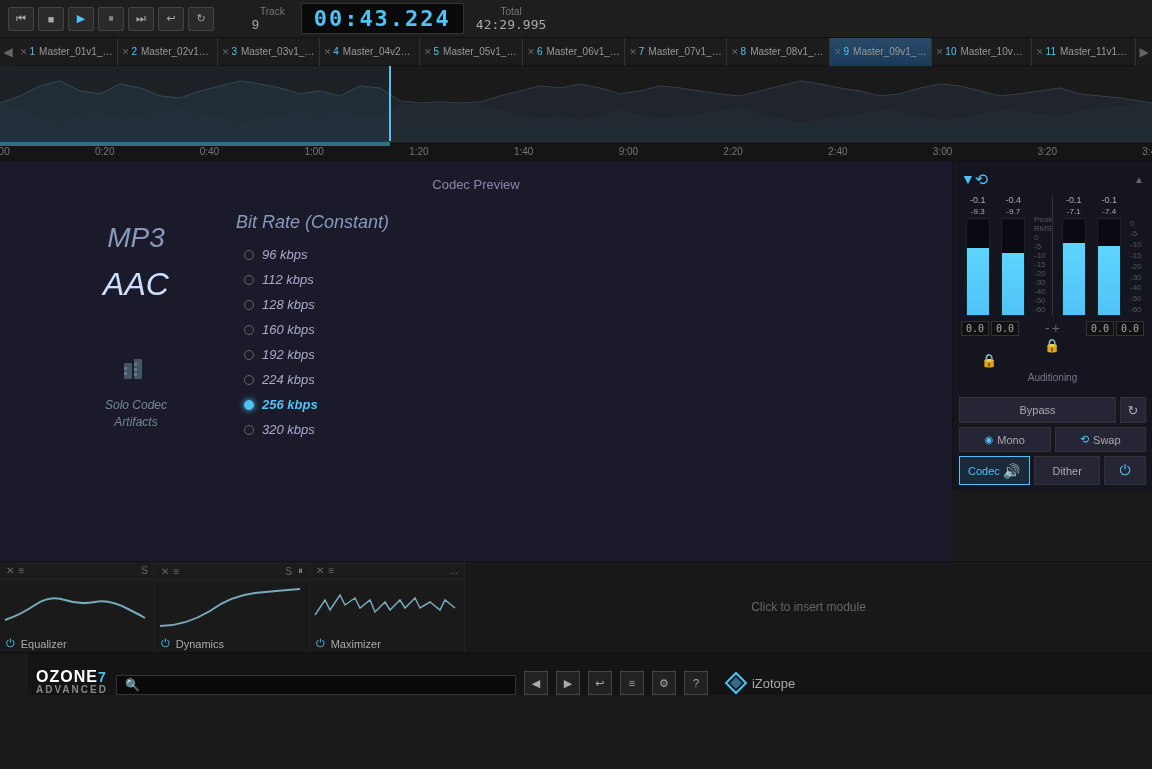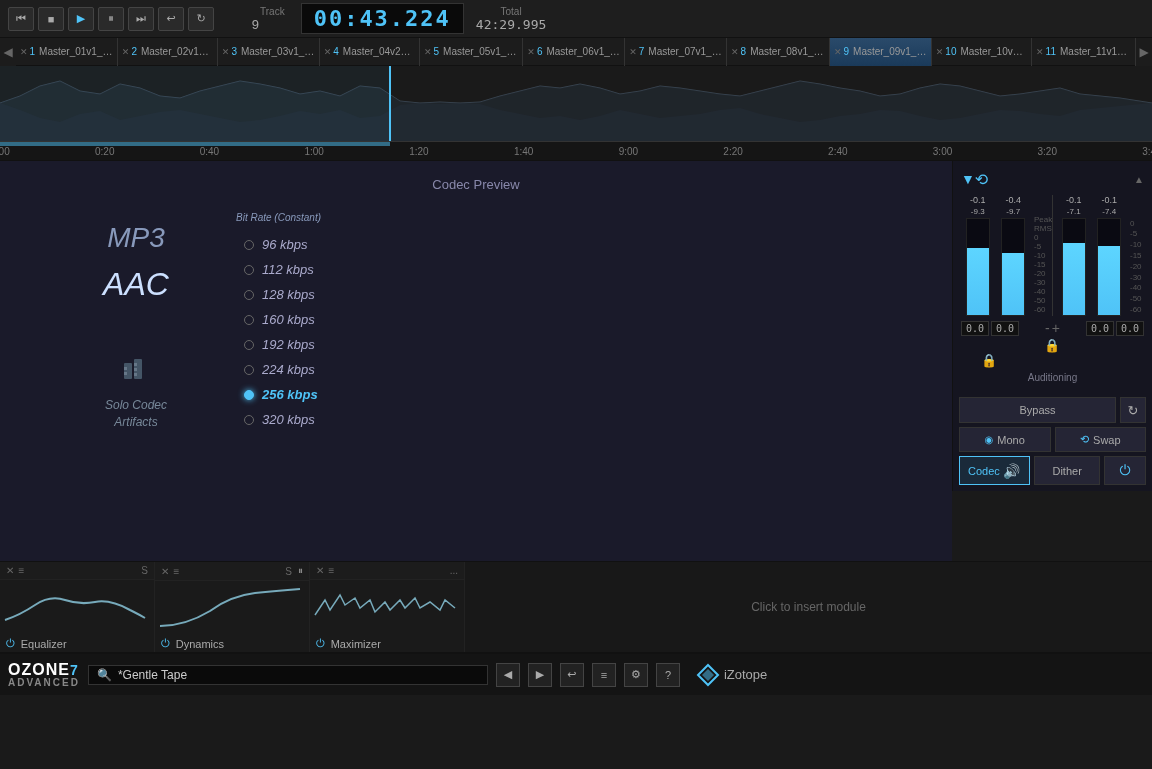--- a/index.html
+++ b/index.html
@@ -234,21 +234,21 @@
       line-height: 1.4;
     }
     .codec-right {
       flex: 1;
       display: flex;
       flex-direction: column;
       gap: 2px;
     }
     .bitrate-header {
       color: #8899bb;
-      font-size: 10px;
+      font-size: 18px;
       margin-bottom: 8px;
     }
     .bitrate-option {
       display: flex;
       align-items: center;
       gap: 8px;
       padding: 4px 8px;
       cursor: pointer;
       border-radius: 3px;
     }
@@ -458,24 +458,25 @@
       font-size: 12px;
       cursor: pointer;
       background: #181818;
     }
 
     
     .bottom-bar {
       height: 42px;
       background: #141414;
       display: flex;
-      align-items: center;
+      align-items: flex-end;
       padding: 0 8px;
       gap: 8px;
       border-top: 1px solid #111;
+      margin-left: 28px;
     }
     .ozone-logo {
       color: #fff;
       font-size: 18px;
       font-weight: bold;
       letter-spacing: 1px;
       display: flex;
       flex-direction: column;
       line-height: 1;
     }
@@ -959,21 +960,20 @@
 </div>
 
 <div class="bottom-bar">
   <div class="ozone-logo">
     <span class="ozone-text">OZONE<span class="ozone-version">7</span></span>
     <span class="ozone-sub">ADVANCED</span>
   </div>
 
   <div class="search-box">
     <span class="search-icon">🔍</span>
-    <input class="search-input" type="text" value="*Gentle Tape" style="">
   </div>
 
   <button class="nav-btn">◀</button>
   <button class="nav-btn">▶</button>
   <button class="nav-btn">↩</button>
   <button class="nav-btn">≡</button>
   <button class="nav-btn">⚙</button>
   <button class="nav-btn">?</button>
 
   <div class="izotope-logo">

